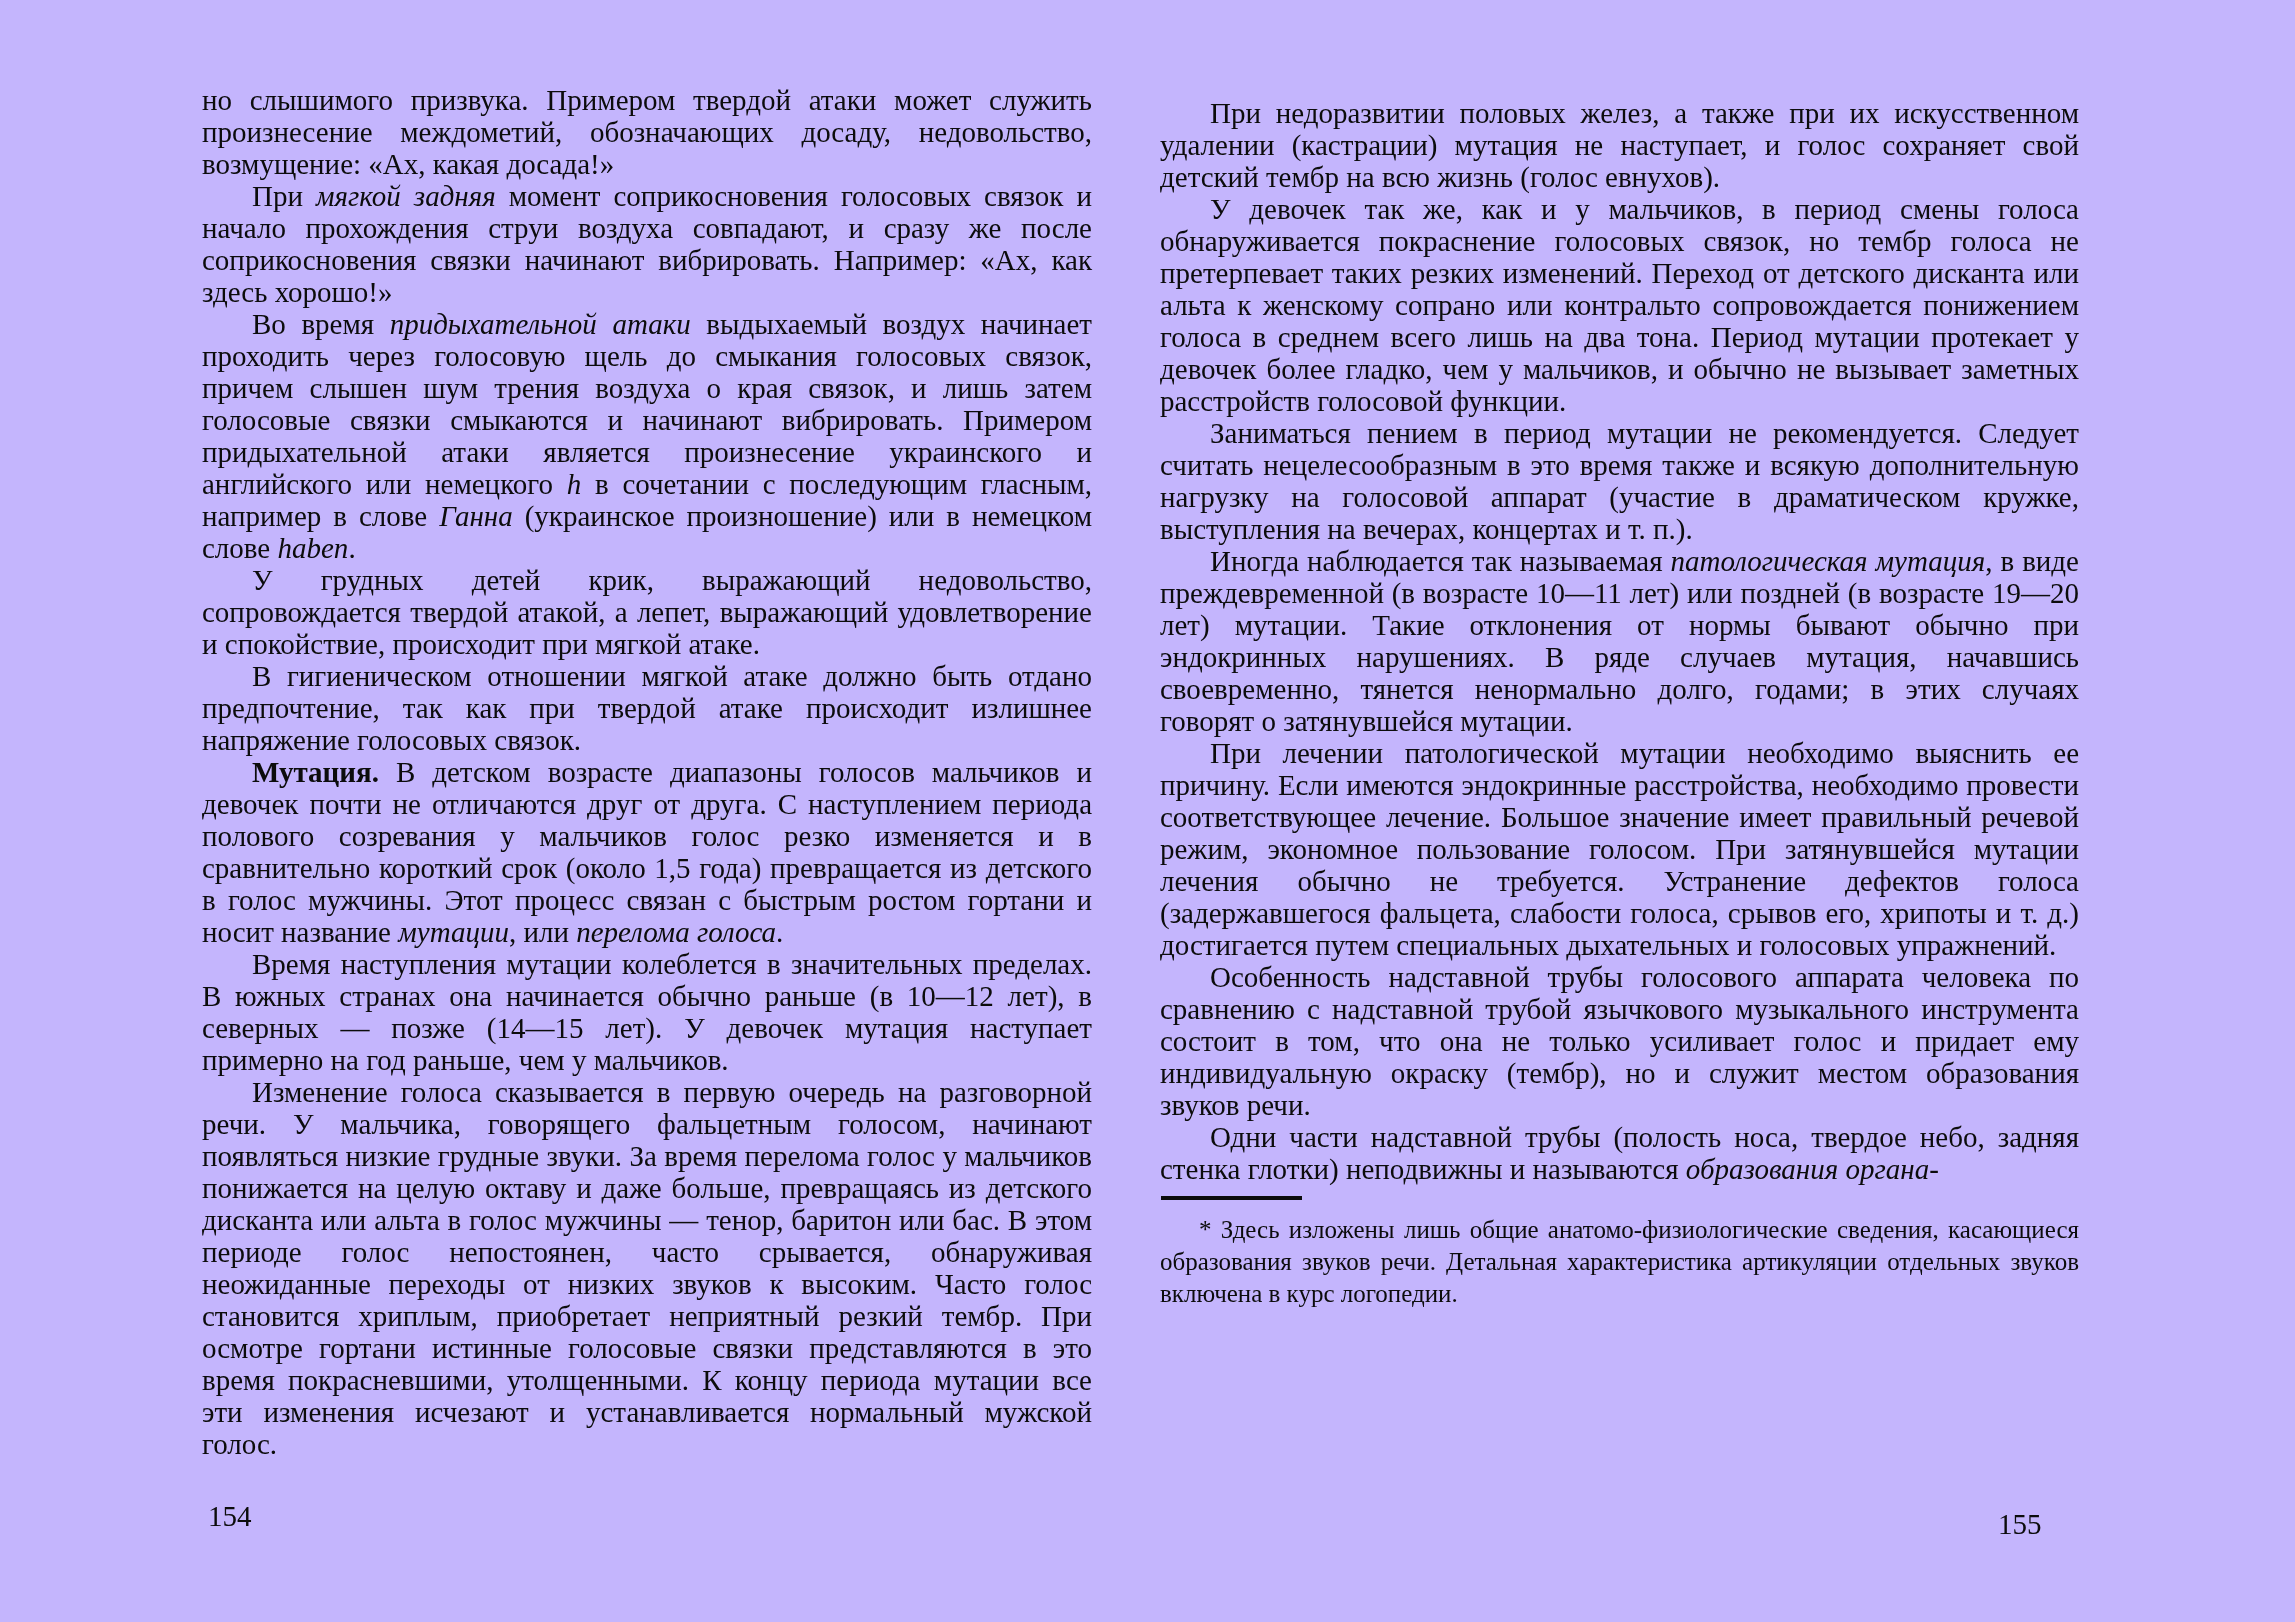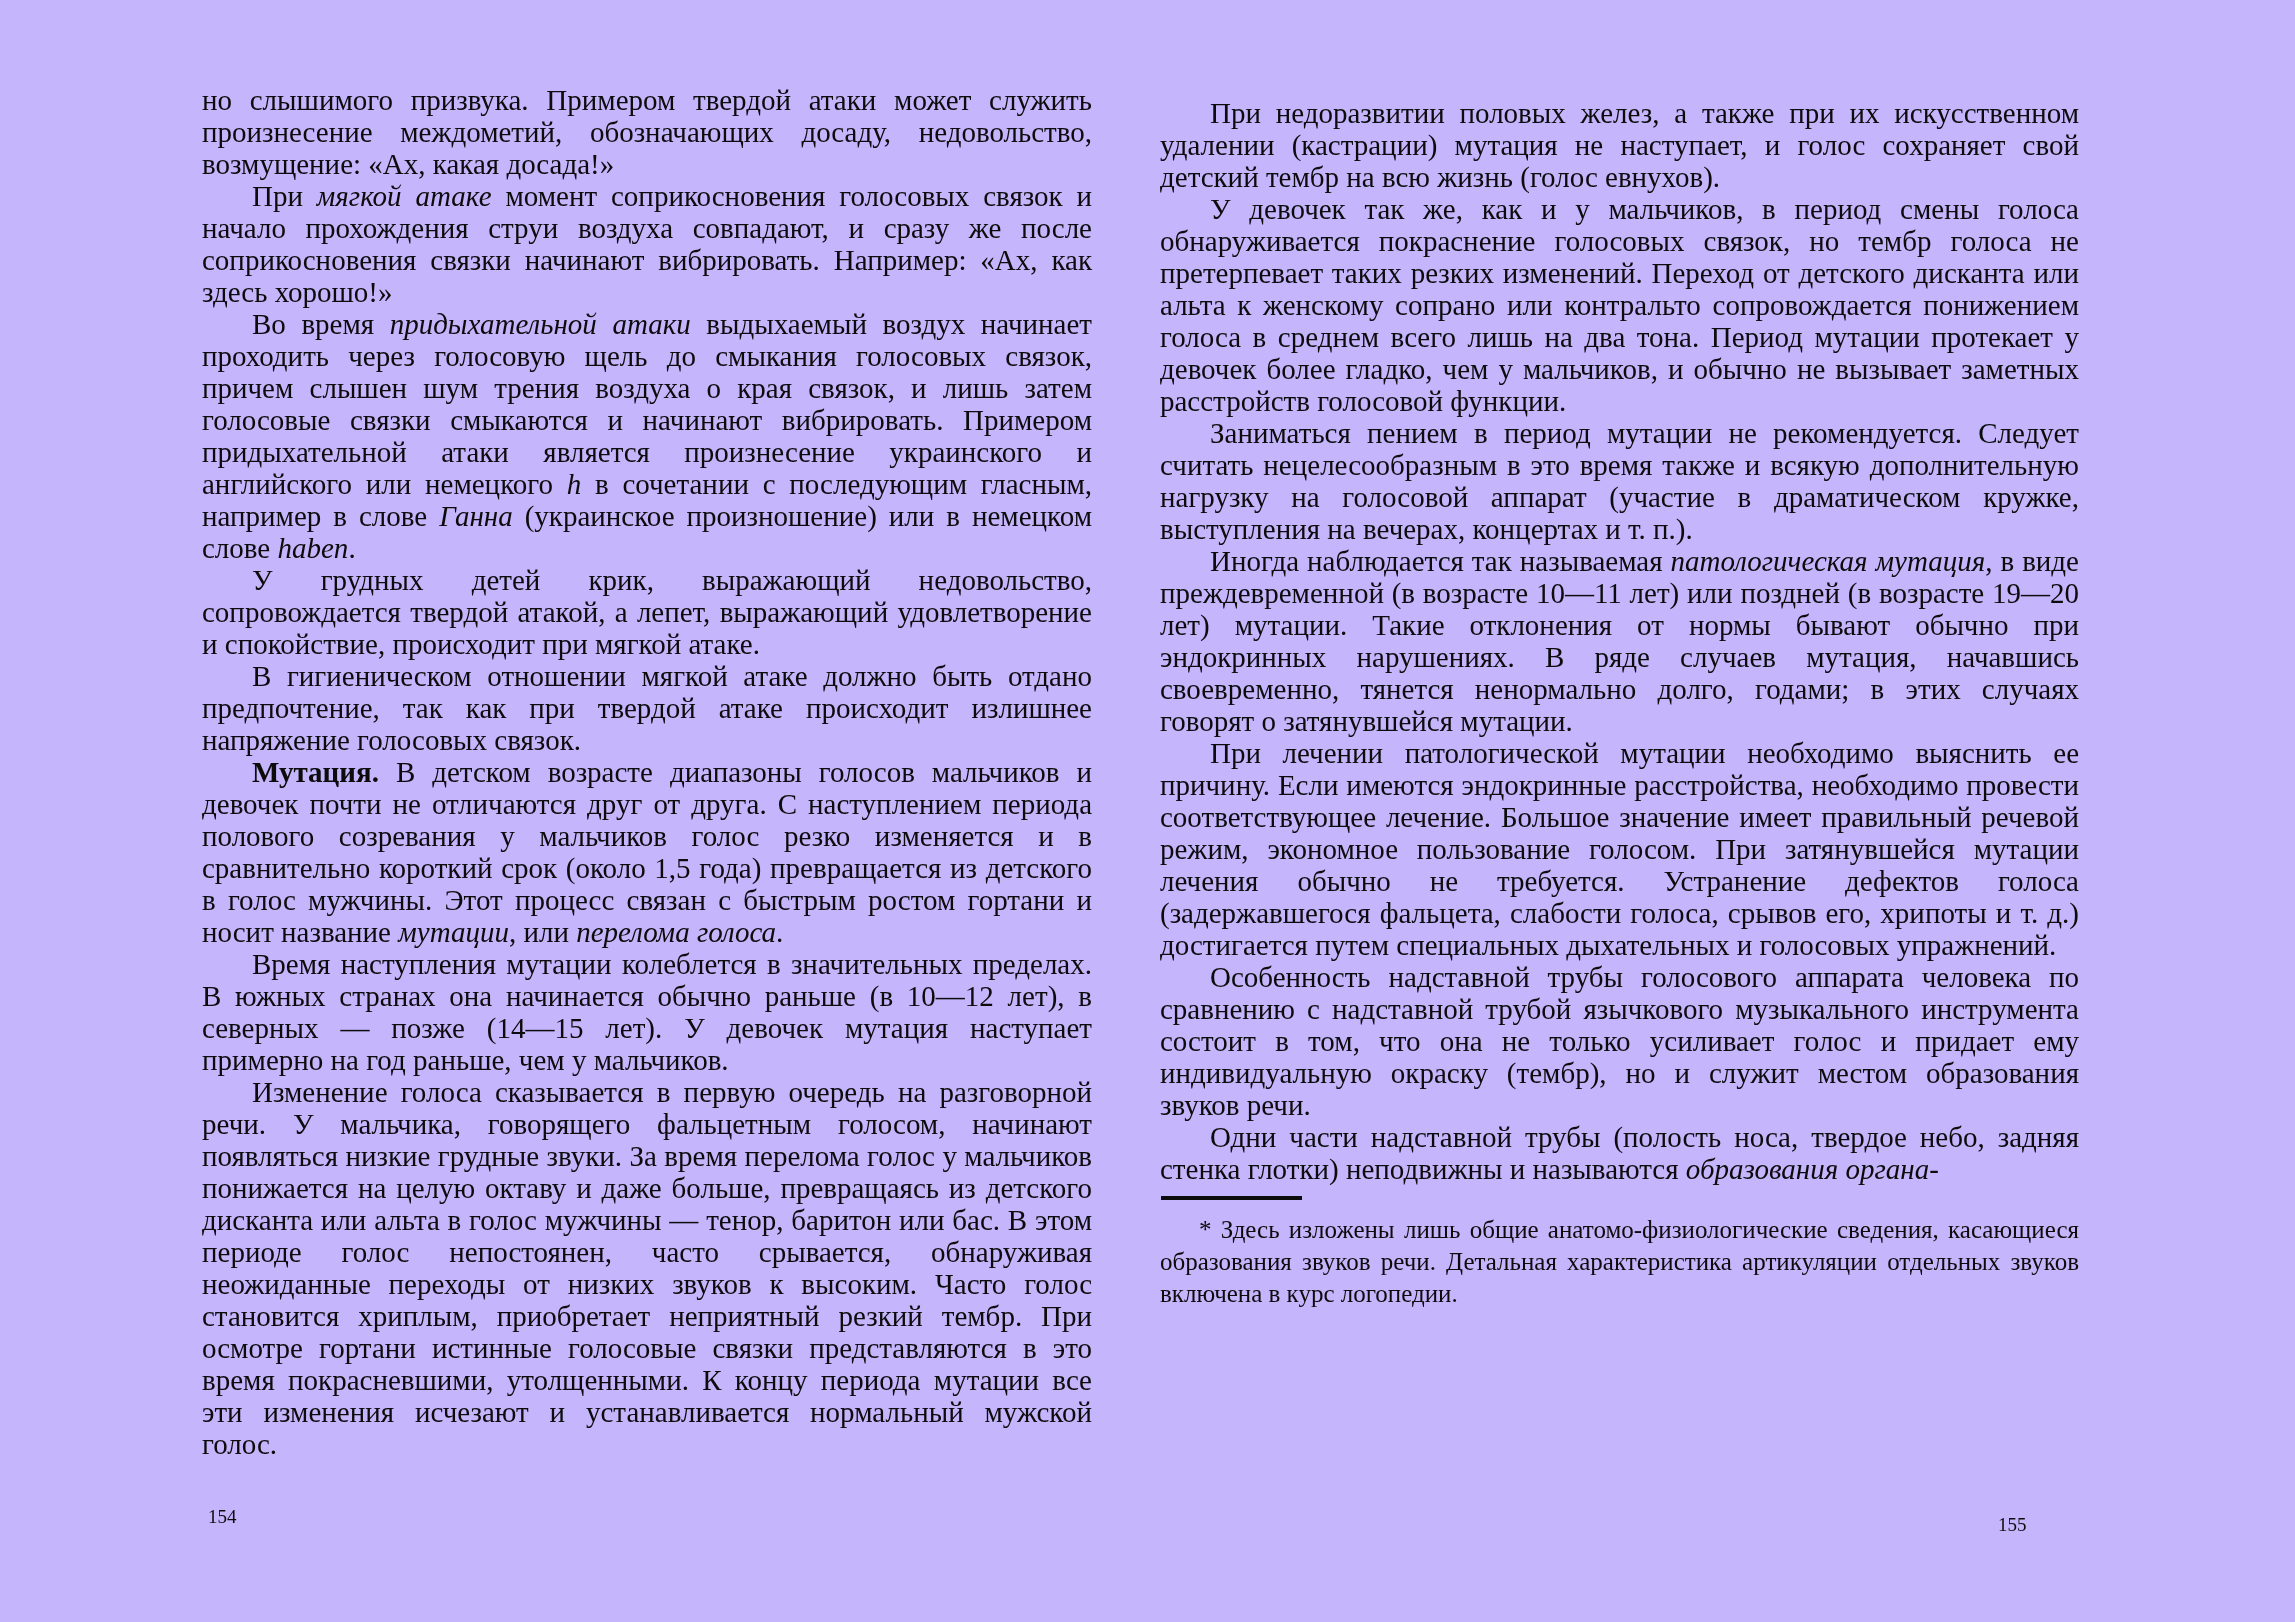--- a/index.html
+++ b/index.html
@@ -61,42 +61,42 @@
   }
   .footnote-text {
     font-size: 25px;
     line-height: 32px;
   }
   .footnote-text p.para {
     text-indent: 39px;
   }
   .page-number {
     position: absolute;
-    font-size: 19px;
+    font-size: 29px;
     line-height: 29px;
     color: #0c0c0c;
   }
   .page-number-left {
     left: 208px;
     top: 1502px;
   }
   .page-number-right {
     left: 1998px;
     top: 1510px;
   }
 </style>
 </head>
 <body>
 
 <div class="spread">
 
   <div>
     <div class="page-column col-left">
         <p class="para flush"><span class="rg">но слышимого призвука. Примером твердой атаки может служить произнесение междометий, обозначающих досаду, недовольство, возмущение: «Ах, какая досада!»</span></p>
-        <p class="para"><span class="rg">При </span><span class="it">мягкой атаке</span><span class="rg"> момент соприкосновения голосовых связок и начало прохождения струи воздуха совпадают, и сразу же после соприкосновения связки начинают вибрировать. Например: «Ах, как здесь хорошо!»</span></p>
+        <p class="para"><span class="rg">При </span><span class="it">мягкой задняя</span><span class="rg"> момент соприкосновения голосовых связок и начало прохождения струи воздуха совпадают, и сразу же после соприкосновения связки начинают вибрировать. Например: «Ах, как здесь хорошо!»</span></p>
         <p class="para"><span class="rg">Во время </span><span class="it">придыхательной атаки</span><span class="rg"> выдыхаемый воздух начинает проходить через голосовую щель до смыкания голосовых связок, причем слышен шум трения воздуха о края связок, и лишь затем голосовые связки смыкаются и начинают вибрировать. Примером придыхательной атаки является произнесение украинского и английского или немецкого </span><span class="it">h</span><span class="rg"> в сочетании с последующим гласным, например в слове </span><span class="it">Ганна</span><span class="rg"> (украинское произношение) или в немецком слове </span><span class="it">haben</span><span class="rg">.</span></p>
         <p class="para"><span class="rg">У грудных детей крик, выражающий недовольство, сопровождается твердой атакой, а лепет, выражающий удовлетворение и спокойствие, происходит при мягкой атаке.</span></p>
         <p class="para"><span class="rg">В гигиеническом отношении мягкой атаке должно быть отдано предпочтение, так как при твердой атаке происходит излишнее напряжение голосовых связок.</span></p>
         <p class="para"><span class="bd">Мутация.</span><span class="rg"> В детском возрасте диапазоны голосов мальчиков и девочек почти не отличаются друг от друга. С наступлением периода полового созревания у мальчиков голос резко изменяется и в сравнительно короткий срок (около 1,5 года) превращается из детского в голос мужчины. Этот процесс связан с быстрым ростом гортани и носит название </span><span class="it">мутации</span><span class="rg">, или </span><span class="it">перелома голоса</span><span class="rg">.</span></p>
         <p class="para"><span class="rg">Время наступления мутации колеблется в значительных пределах. В южных странах она начинается обычно раньше (в 10—12 лет), в северных — позже (14—15 лет). У девочек мутация наступает примерно на год раньше, чем у мальчиков.</span></p>
         <p class="para"><span class="rg">Изменение голоса сказывается в первую очередь на разговорной речи. У мальчика, говорящего фальцетным голосом, начинают появляться низкие грудные звуки. За время перелома голос у мальчиков понижается на целую октаву и даже больше, превращаясь из детского дисканта или альта в голос мужчины — тенор, баритон или бас. В этом периоде голос непостоянен, часто срывается, обнаруживая неожиданные переходы от низких звуков к высоким. Часто голос становится хриплым, приобретает неприятный резкий тембр. При осмотре гортани истинные голосовые связки представляются в это время покрасневшими, утолщенными. К концу периода мутации все эти изменения исчезают и устанавливается нормальный мужской голос.</span></p>
       </div>
     <div class="page-number page-number-left">154</div>
   </div>
 

